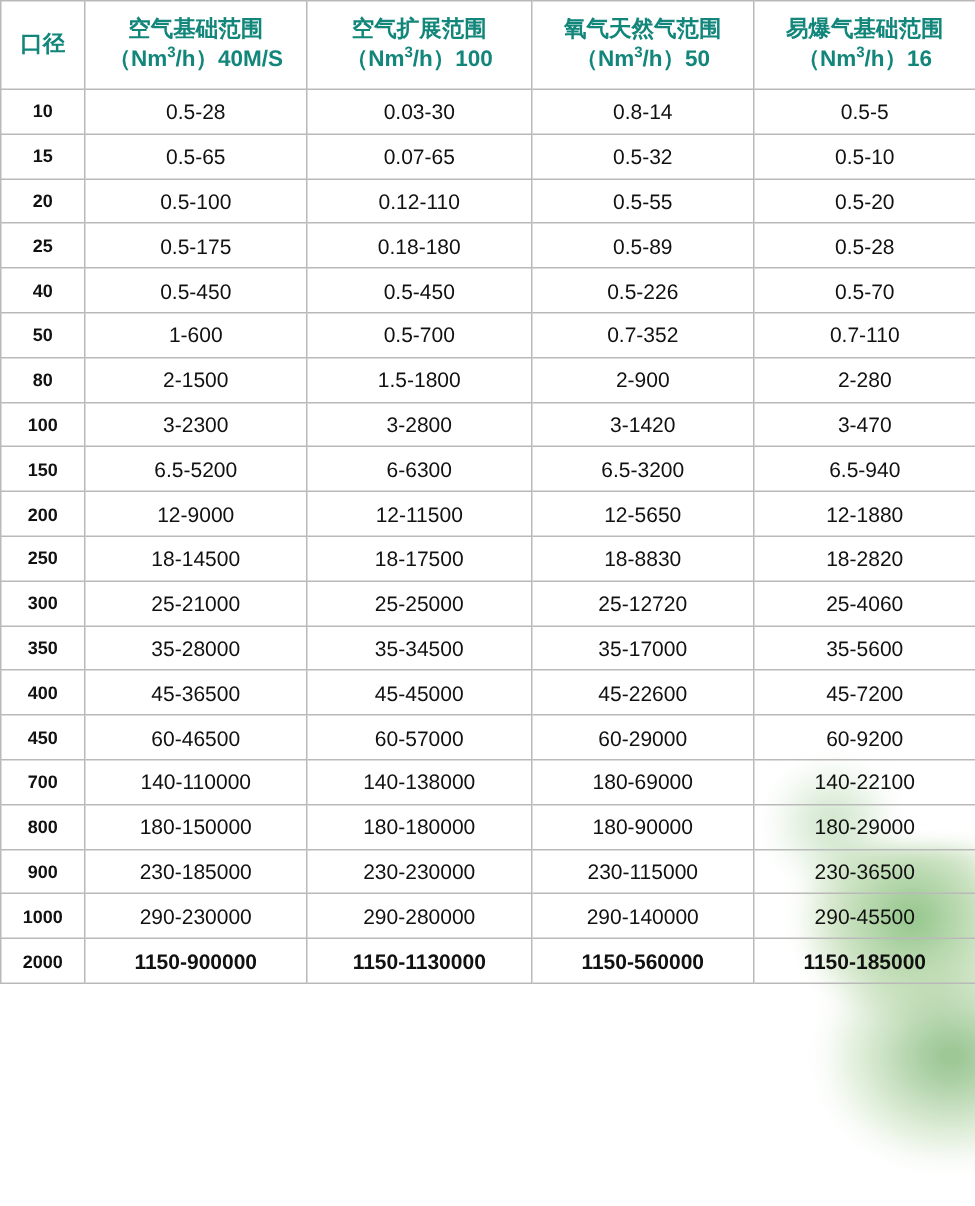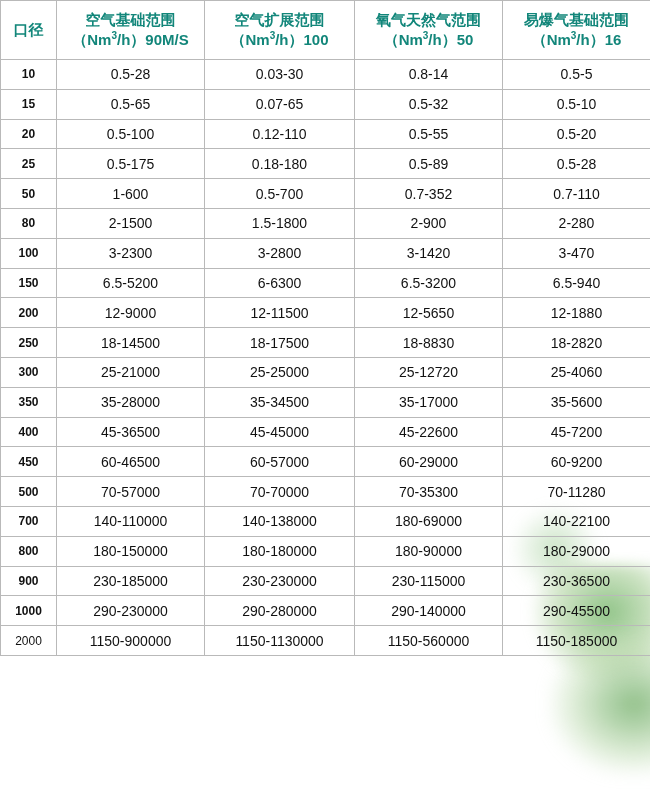--- a/index.html
+++ b/index.html
@@ -94,21 +94,21 @@
     height: 28.8px;
     font-size: 14px;
     padding: 0 2px;
     font-weight: normal;
   }
   table.spec tbody td.size {
     font-weight: bold;
     font-size: 12px;
   }
   table.spec tbody tr.last td {
-    font-weight: normal;
+    font-weight: bold;
     margin-top: 29px;
   }
 </style>
 </head>
 <body>
 
 <div class="leaf-blur">
   <div class="b3"></div>
   <div class="b1"></div>
   <div class="b2"></div>
@@ -122,21 +122,21 @@
       <col class="c3">
       <col class="c4">
   </colgroup>
   <thead>
     <tr>
       <th class="first">
         <span>口径</span>
       </th>
       <th>
         <div>空气基础范围</div>
-        <div><span>（Nm</span><sup>3</sup><span>/h）90M/S</span></div>
+        <div><span>（Nm</span><sup>3</sup><span>/h）40M/S</span></div>
       </th>
       <th>
         <div>空气扩展范围</div>
         <div><span>（Nm</span><sup>3</sup><span>/h）100</span></div>
       </th>
       <th>
         <div>氧气天然气范围</div>
         <div><span>（Nm</span><sup>3</sup><span>/h）50</span></div>
       </th>
       <th>
@@ -168,20 +168,27 @@
         <td>0.5-20</td>
       </tr>
       <tr>
         <td class="size">25</td>
         <td>0.5-175</td>
         <td>0.18-180</td>
         <td>0.5-89</td>
         <td>0.5-28</td>
       </tr>
       <tr>
+        <td class="size">40</td>
+        <td>0.5-450</td>
+        <td>0.5-450</td>
+        <td>0.5-226</td>
+        <td>0.5-70</td>
+      </tr>
+      <tr>
         <td class="size">50</td>
         <td>1-600</td>
         <td>0.5-700</td>
         <td>0.7-352</td>
         <td>0.7-110</td>
       </tr>
       <tr>
         <td class="size">80</td>
         <td>2-1500</td>
         <td>1.5-1800</td>
@@ -236,27 +243,20 @@
         <td>45-45000</td>
         <td>45-22600</td>
         <td>45-7200</td>
       </tr>
       <tr>
         <td class="size">450</td>
         <td>60-46500</td>
         <td>60-57000</td>
         <td>60-29000</td>
         <td>60-9200</td>
-      </tr>
-      <tr>
-        <td class="size">500</td>
-        <td>70-57000</td>
-        <td>70-70000</td>
-        <td>70-35300</td>
-        <td>70-11280</td>
       </tr>
       <tr>
         <td class="size">700</td>
         <td>140-110000</td>
         <td>140-138000</td>
         <td>180-69000</td>
         <td>140-22100</td>
       </tr>
       <tr>
         <td class="size">800</td>

